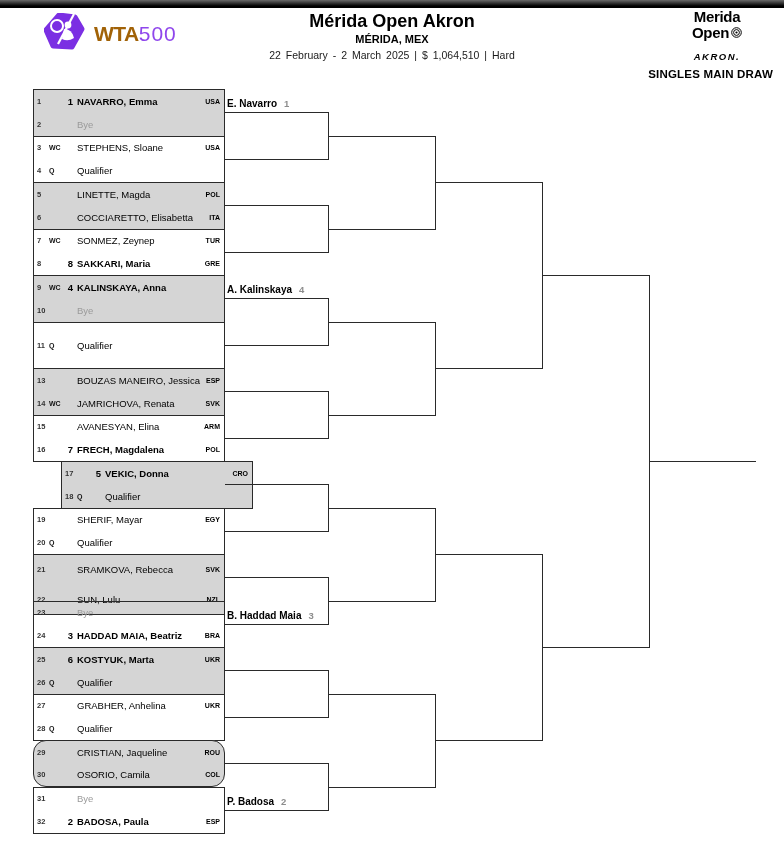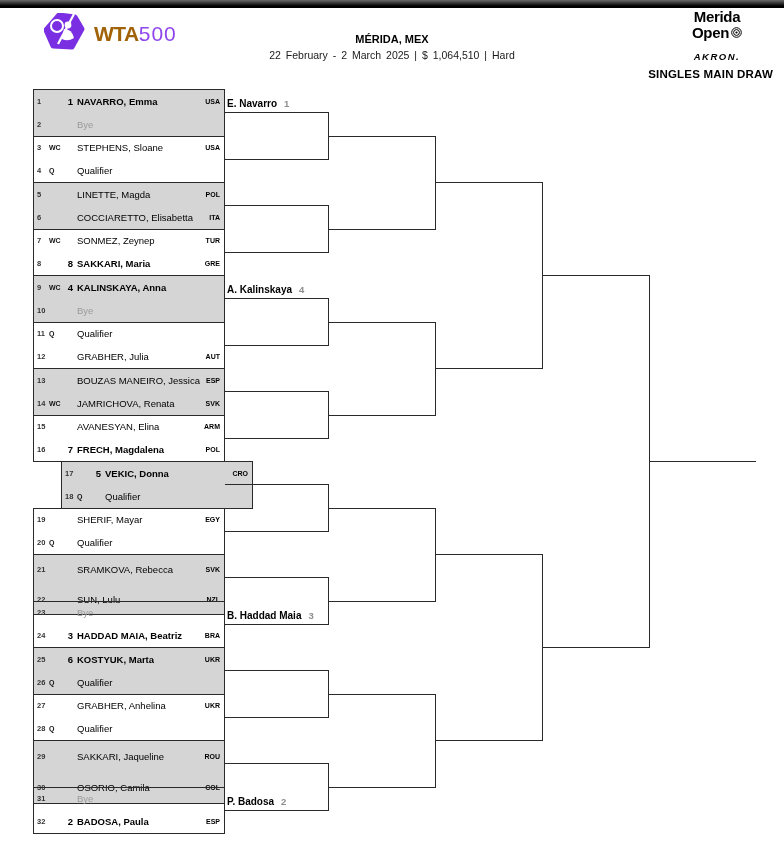--- a/index.html
+++ b/index.html
@@ -54,20 +54,21 @@
         <path d="M13 7 a6 6 0 0 1 0 12" fill="none" stroke="#ffffff" stroke-width="1"></path>
         <path d="M30 1 L14 31" stroke="#ffffff" stroke-width="2.2"></path>
         <path d="M20 16 q8 0 10 9 q-6 4 -12 1 z" fill="#ffffff"></path>
         <circle cx="24" cy="12" r="3.4" fill="#ffffff"></circle>
       </svg>
     </span>
     <span class="wta-word">WTA</span>
     <span class="wta-tier">500</span>
   </div>
 
+  <div class="t-title">Mérida Open Akron</div>
   <div class="t-loc">MÉRIDA, MEX</div>
   <div class="t-details">22 February - 2 March 2025  |  $ 1,064,510  |  Hard</div>
 
   <div class="sponsor">
     <div class="sp1">Merida</div>
     <div class="sp2">
       <span>Open</span>
       <span>
         <svg width="11" height="11" viewBox="0 0 11 11">
           <circle cx="5.5" cy="5.5" r="4.8" fill="none" stroke="#000" stroke-width="1"></circle>
@@ -163,27 +164,20 @@
         </div>
       </div>
       <div class="pairbox" style="top: 321.5px; height: 47.5px;">
         <div class="entry-row">
           <span class="pos">11</span>
           <span class="tag">Q</span>
           <span class="seed-col"></span>
           <span class="pname">Qualifier</span>
           <span class="country"></span>
         </div>
-        <div class="entry-row">
-          <span class="pos">12</span>
-          <span class="tag"></span>
-          <span class="seed-col"></span>
-          <span class="pname">GRABHER, Julia</span>
-          <span class="country">AUT</span>
-        </div>
       </div>
       <div class="pairbox shaded" style="top: 368px; height: 47.5px;">
         <div class="entry-row">
           <span class="pos">13</span>
           <span class="tag"></span>
           <span class="seed-col"></span>
           <span class="pname">BOUZAS MANEIRO, Jessica</span>
           <span class="country">ESP</span>
         </div>
         <div class="entry-row">
@@ -299,26 +293,26 @@
           <span class="country">UKR</span>
         </div>
         <div class="entry-row">
           <span class="pos">28</span>
           <span class="tag">Q</span>
           <span class="seed-col"></span>
           <span class="pname">Qualifier</span>
           <span class="country"></span>
         </div>
       </div>
-      <div class="pairbox shaded" style="top: 740px; height: 64px;">
+      <div class="pairbox shaded" style="top: 740px; height: 47px; border-radius: 13px;">
         <div class="entry-row">
           <span class="pos">29</span>
           <span class="tag"></span>
           <span class="seed-col"></span>
-          <span class="pname">SAKKARI, Jaqueline</span>
+          <span class="pname">CRISTIAN, Jaqueline</span>
           <span class="country">ROU</span>
         </div>
         <div class="entry-row">
           <span class="pos">30</span>
           <span class="tag"></span>
           <span class="seed-col"></span>
           <span class="pname">OSORIO, Camila</span>
           <span class="country">COL</span>
         </div>
       </div>

